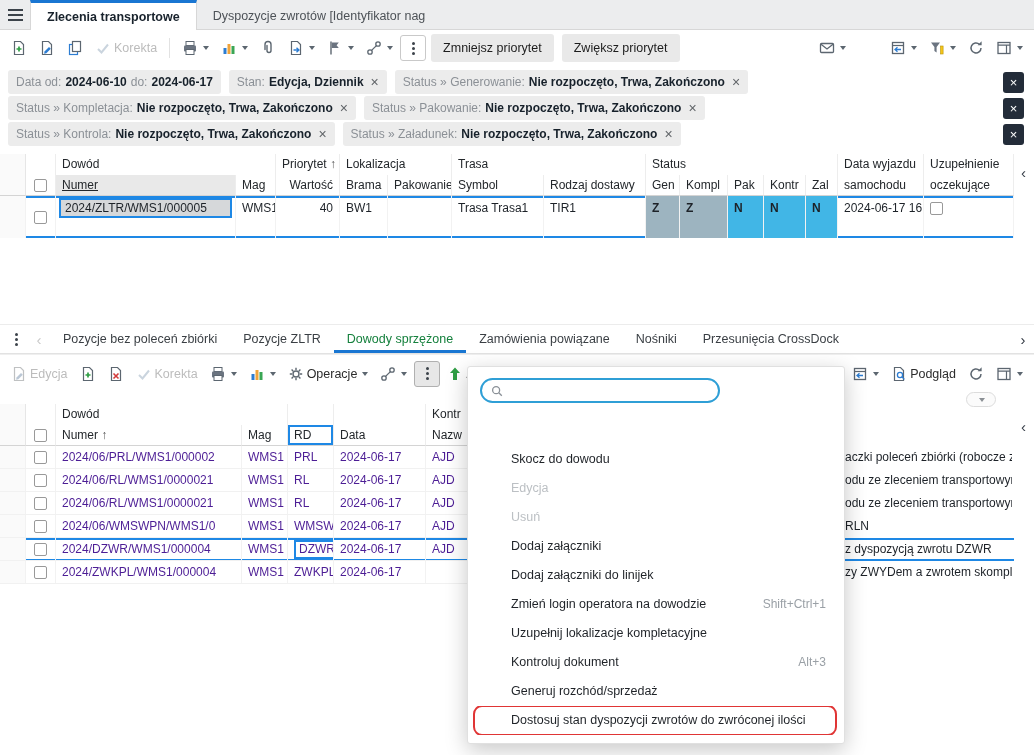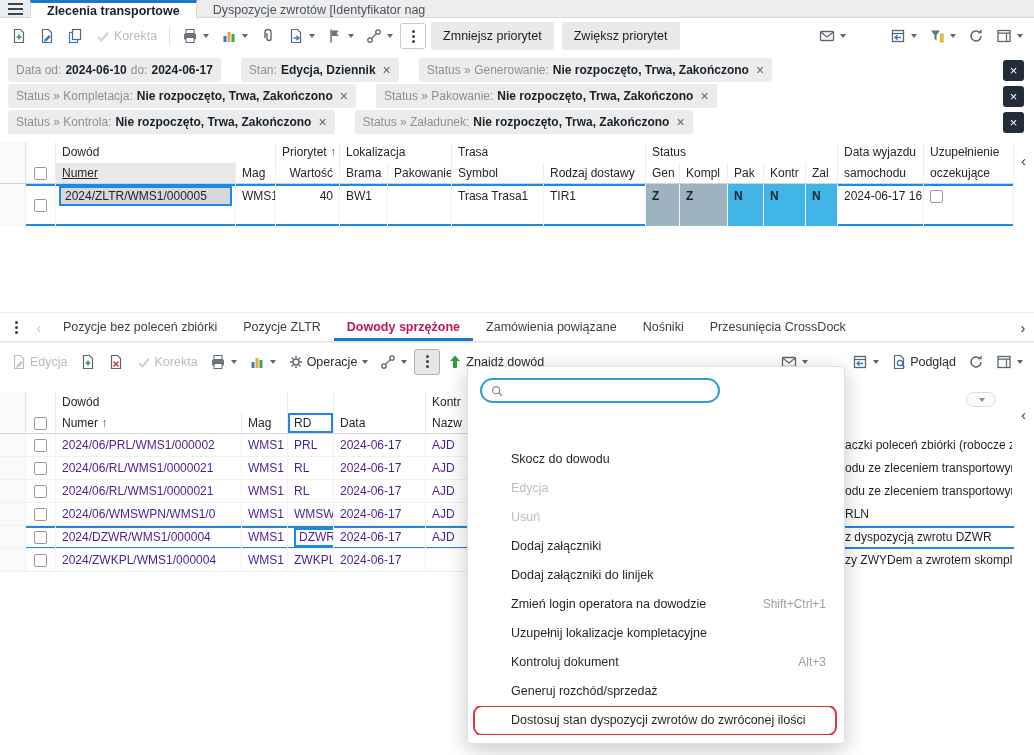--- a/index.html
+++ b/index.html
@@ -2,21 +2,21 @@
 <html><head>
 <meta charset="utf-8">
 <style>
 *{margin:0;padding:0;box-sizing:border-box}
 html,body{width:1034px;height:755px;overflow:hidden}
 body{font-family:"Liberation Sans",sans-serif;font-size:12px;color:#222;background:#fff;position:relative}
 .ic{width:16px;height:16px;display:block}
 .s14{width:14px;height:14px}
 .caret{width:0;height:0;border-left:3.5px solid transparent;border-right:3.5px solid transparent;border-top:4px solid #5c6670;margin-left:2px;display:inline-block}
 
-.topbar{height:18px;background:#ecedee;border-bottom:1px solid #d7d7d7;display:flex;align-items:stretch}
+.topbar{height:30px;background:#ecedee;border-bottom:1px solid #d7d7d7;display:flex;align-items:stretch}
 .hamburger{width:30px;display:flex;flex-direction:column;justify-content:center;align-items:center;gap:3px;cursor:pointer}
 .hamburger i{display:block;width:15px;height:2px;background:#3c434a}
 .htab{display:flex;align-items:center;padding:0 16px;font-size:12.5px;color:#4d5257;border-top:3px solid transparent;white-space:nowrap}
 .htab.active{background:#fff;border-top:3px solid #1976d2;border-left:1px solid #d7d7d7;border-right:1px solid #d7d7d7;margin-bottom:-1px;font-weight:700;color:#18222c}
 
 .toolbar{display:flex;align-items:center;padding:7px 6px;gap:2px}
 .toolbar.t1{height:36px}
 .toolbar.t2{height:38px;border-top:1px solid #efefef}
 .tb{display:flex;align-items:center;gap:3px;padding:4px 5px;border-radius:3px;cursor:pointer}
 .tb .lbl{font-size:12.5px;color:#2c2c2c;white-space:nowrap}
@@ -25,21 +25,21 @@
 .kebab{width:26px;height:26px;border:1px solid #c9c9c9;border-radius:3px;display:flex;flex-direction:column;align-items:center;justify-content:center;gap:2px;cursor:pointer}
 .kebab.pressed{background:#e7e7e7;border-color:#b0b0b0}
 .kebab i,.kebab-flat i{width:3px;height:3px;border-radius:50%;background:#3c434a;display:block}
 .kebab-flat{display:flex;flex-direction:column;gap:2px;align-items:center;justify-content:center;width:24px;cursor:pointer}
 .vsep{width:1px;height:20px;background:#e2e2e2;margin:0 5px}
 .pbtn{background:#e9e9e9;border:none;border-radius:3px;padding:7px 12px;font-size:12.5px;font-family:inherit;color:#1d1d1d;margin:0 3px;cursor:pointer}
 .mlauto{margin-left:auto}
 .spacer30{width:30px}
 
 .filters{padding:4px 8px 6px}
-.frow{display:flex;align-items:center;gap:20px;height:24px;margin-bottom:2px;position:relative;padding-right:30px}
+.frow{display:flex;align-items:center;gap:8px;height:24px;margin-bottom:2px;position:relative;padding-right:30px}
 .chip{background:#ececec;border-radius:3px;height:24px;display:flex;align-items:center;gap:4px;padding:0 8px;white-space:nowrap;cursor:pointer}
 .chip .m{color:#8b9096}
 .chip .s{color:#17212b;font-weight:700}
 .chip .x{color:#616569;font-size:14px;margin-left:3px;line-height:1}
 .clear-sq{position:absolute;right:2px;width:21px;height:21px;background:#232c39;border-radius:3px;color:#fff;display:flex;align-items:center;justify-content:center;font-size:13px;cursor:pointer}
 
 .grid{position:relative}
 .grid1{height:170px;overflow:hidden}
 .hrow,.drow{display:flex;width:1014px}
 .c{padding:0 6px;height:21px;line-height:21px;overflow:hidden;white-space:nowrap;border-right:1px solid #ededed;color:#23272b}
@@ -74,21 +74,21 @@
 .st-pend{background:#41b6e6;color:#13222e;font-weight:700}
 .sel{box-shadow:inset 0 2px 0 #1e88e5,inset 0 -2px 0 #1e88e5}
 .drow .u-numer{padding:0 3px}
 .cell-focus{display:block;height:20px;line-height:16px;margin-top:2px;border:2px solid #1e88e5;background:#d6d8da;padding:0 4px;overflow:hidden}
 .edge-chev{position:absolute;right:8px;color:#39404a;font-size:15px;cursor:pointer}
 .grid1 .edge-chev{top:10px}
 .grid2 .edge-chev{top:14px}
 
 .btabs{height:30px;display:flex;align-items:stretch;border-bottom:1px solid #e2e2e2;border-top:1px solid #ececec;padding-left:4px}
 .btab{display:flex;align-items:center;padding:0 13px;color:#3a3f44;font-size:12.5px;white-space:nowrap;cursor:pointer}
-.btab.active{color:#be185d;font-weight:700;box-shadow:inset 0 -3px 0 #1976d2}
+.btab.active{color:#15803d;font-weight:400;box-shadow:inset 0 -3px 0 #1976d2}
 .navch{width:22px;display:flex;align-items:center;justify-content:center;font-size:15px;color:#c9c9c9;cursor:pointer}
 .navch.dark{color:#2f3640}
 
 .grid2{margin-top:12px}
 .b-handle{width:26px;background:#fafafa;border-right:1px solid #e6e6e6}
 .b-cb{width:30px}
 .b-numer{width:186px}
 .b-mag{width:46px}
 .b-rd{width:46px}
 .b-data{width:92px}

